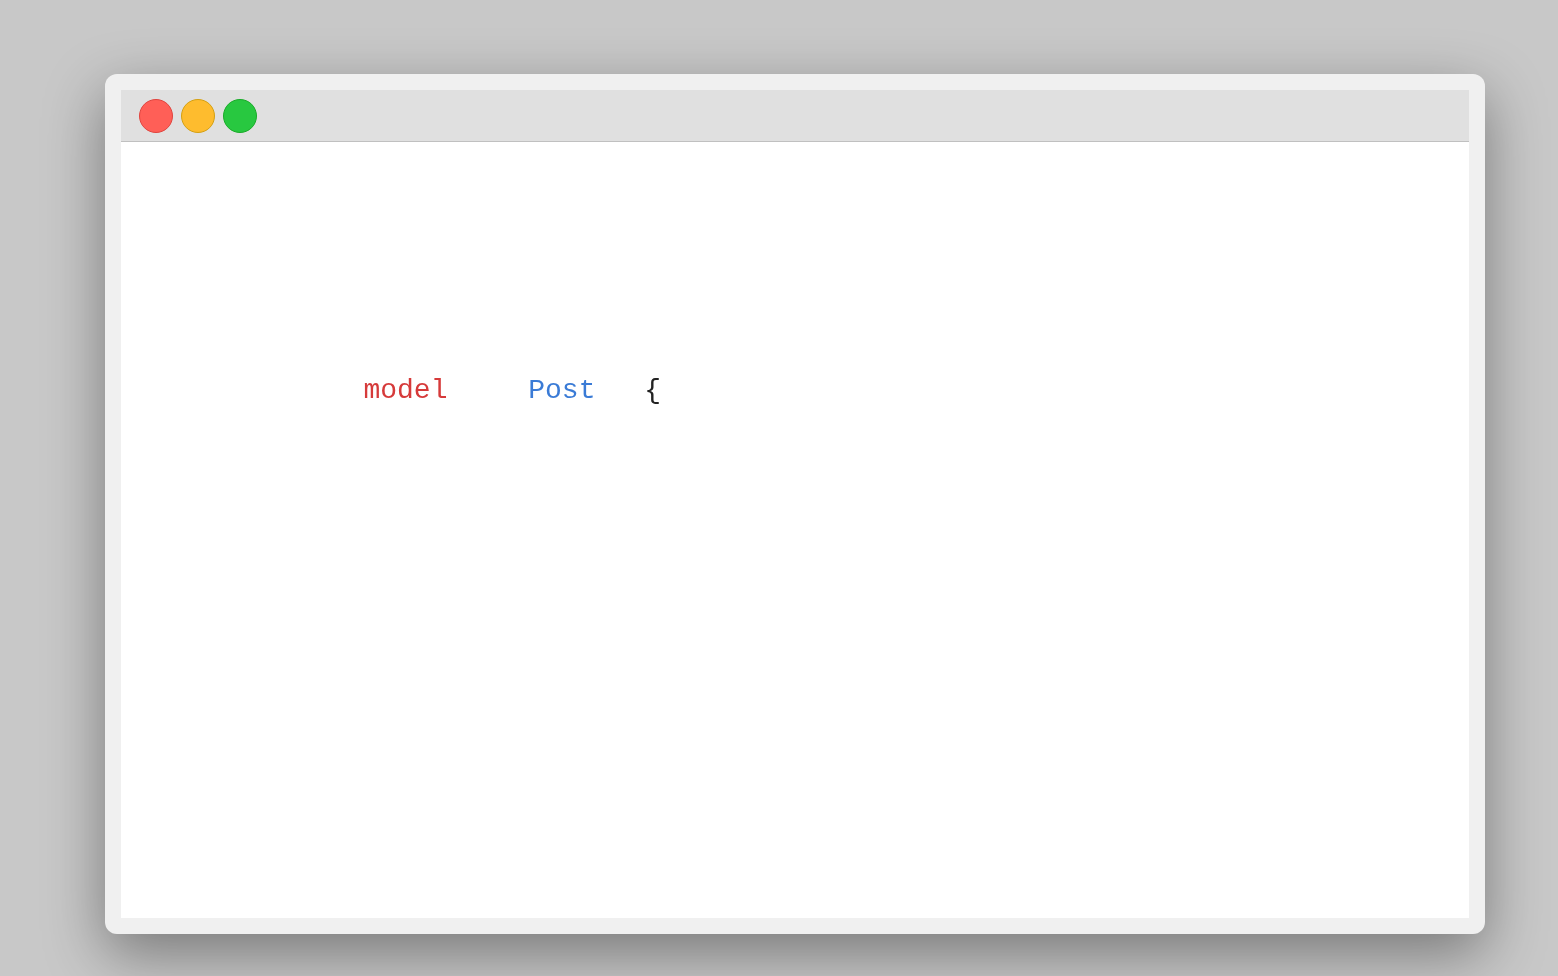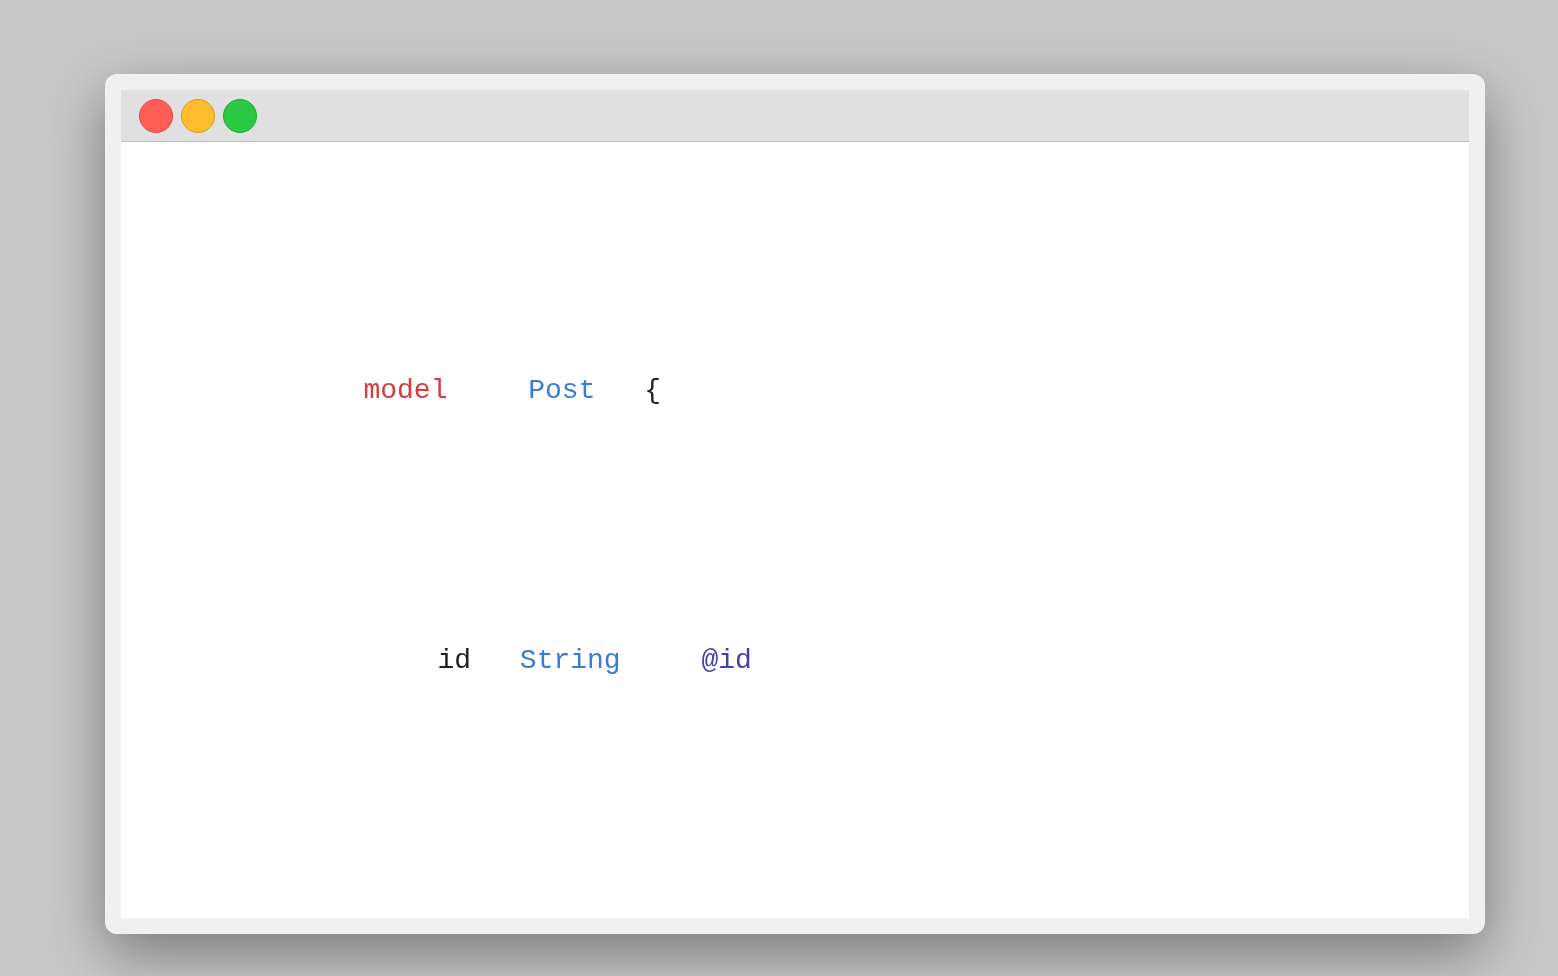--- a/index.html
+++ b/index.html
@@ -108,23 +108,20 @@
   <div class="titlebar">
     <div class="traffic-light close"></div>
     <div class="traffic-light minimize"></div>
     <div class="traffic-light maximize"></div>
   </div>
   <div class="content">
     <div class="code-block">
       <span class="line">
         <span class="kw-model">model</span><span class="kw-plain"> </span><span class="kw-type">Post</span><span class="kw-plain"> {</span>
       </span>
-      <span class="line indent1">
-        <span class="kw-plain">id </span><span class="kw-type">String</span><span class="kw-plain"> </span><span class="kw-attr">@id</span>
-      </span>
       
       
       
       
       
       
     </div>
   </div>
 </div>
 

